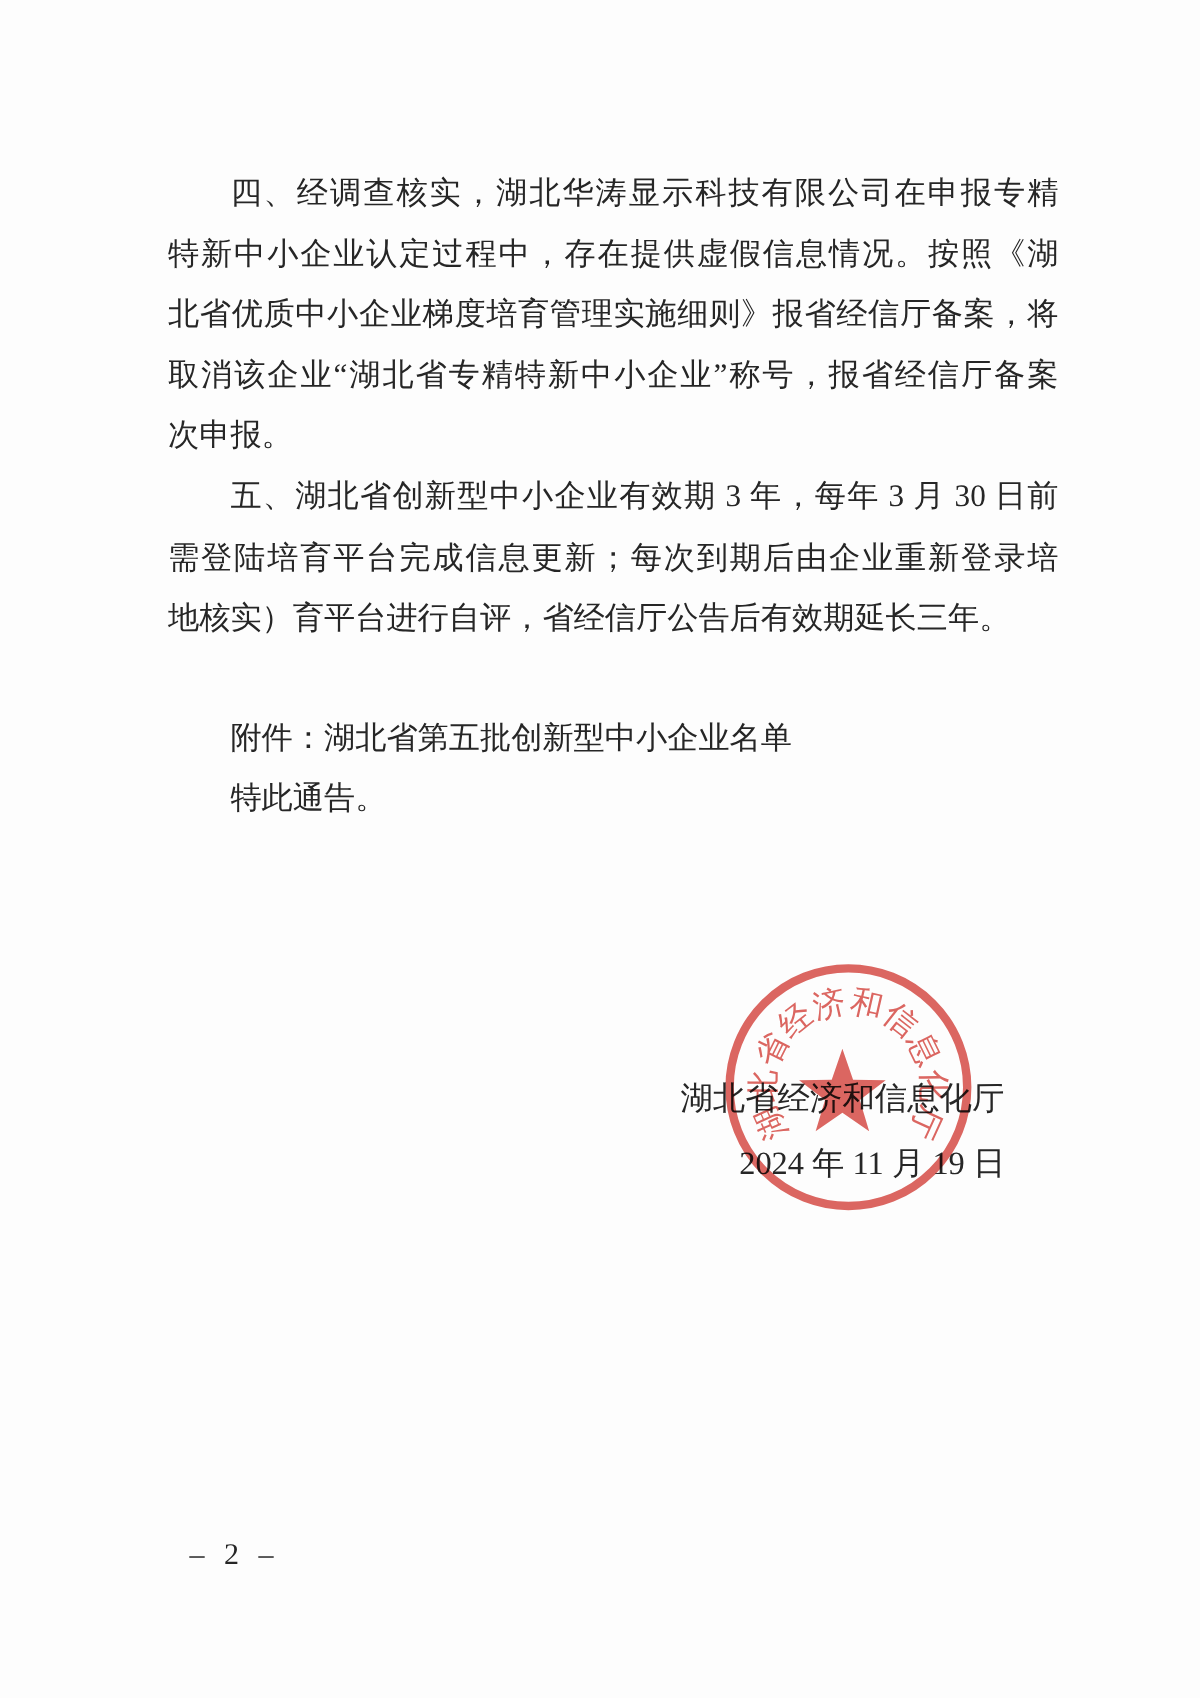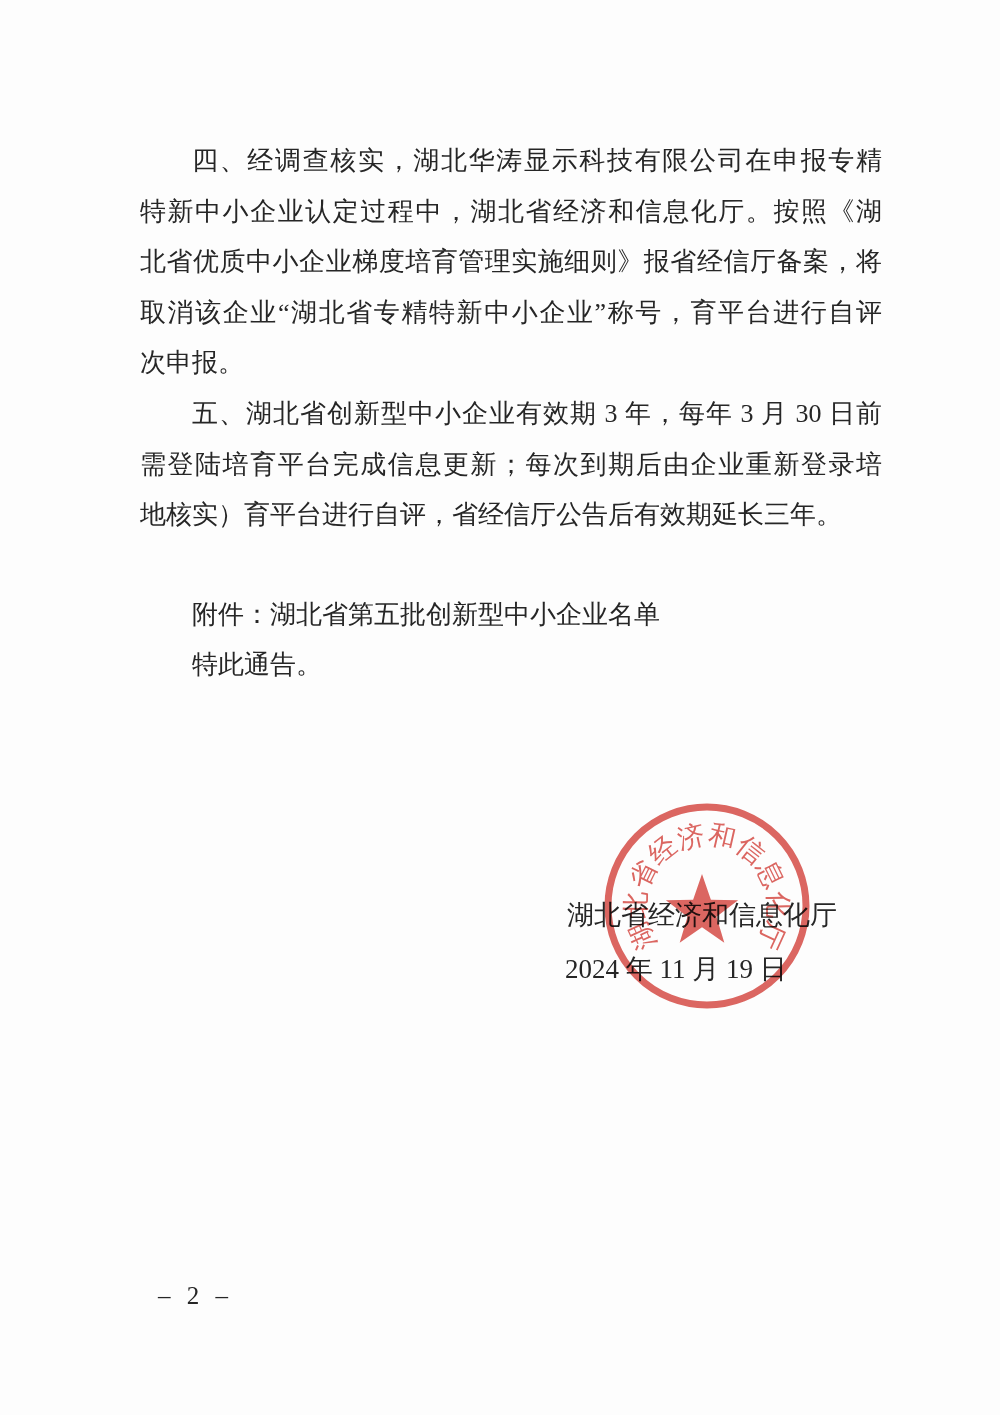--- a/index.html
+++ b/index.html
@@ -31,21 +31,21 @@
   .sig-agency {
     position: absolute;
     left: 567px;
     top: 897px;
     font-size: 27px;
     white-space: nowrap;
     z-index: 1;
   }
   .sig-date {
     position: absolute;
-    left: 565px;
+    left: 616px;
     top: 951px;
     font-size: 27px;
     white-space: nowrap;
     z-index: 1;
   }
   .seal {
     position: absolute;
     left: 592px;
     top: 791px;
     width: 230px;
@@ -63,23 +63,23 @@
     word-spacing: 4px;
   }
 </style>
 </head>
 <body>
 
 <div class="page">
 
   <div class="body-text">
     <div class="line indent full">四、经调查核实，湖北华涛显示科技有限公司在申报专精</div>
-    <div class="line full">特新中小企业认定过程中，湖北省经济和信息化厅。按照《湖</div>
+    <div class="line full">特新中小企业认定过程中，存在提供虚假信息情况。按照《湖</div>
     <div class="line full">北省优质中小企业梯度培育管理实施细则》报省经信厅备案，将</div>
-    <div class="line full">取消该企业“湖北省专精特新中小企业”称号，育平台进行自评</div>
+    <div class="line full">取消该企业“湖北省专精特新中小企业”称号，报省经信厅备案</div>
     <div class="line">次申报。</div>
 
     <div class="line indent full">五、湖北省创新型中小企业有效期 3 年，每年 3 月 30 日前</div>
     <div class="line full">需登陆培育平台完成信息更新；每次到期后由企业重新登录培</div>
     <div class="line">地核实）育平台进行自评，省经信厅公告后有效期延长三年。</div>
 
     <div class="line indent attachment">附件：湖北省第五批创新型中小企业名单</div>
 
     <div class="line indent">特此通告。</div>
   </div>

